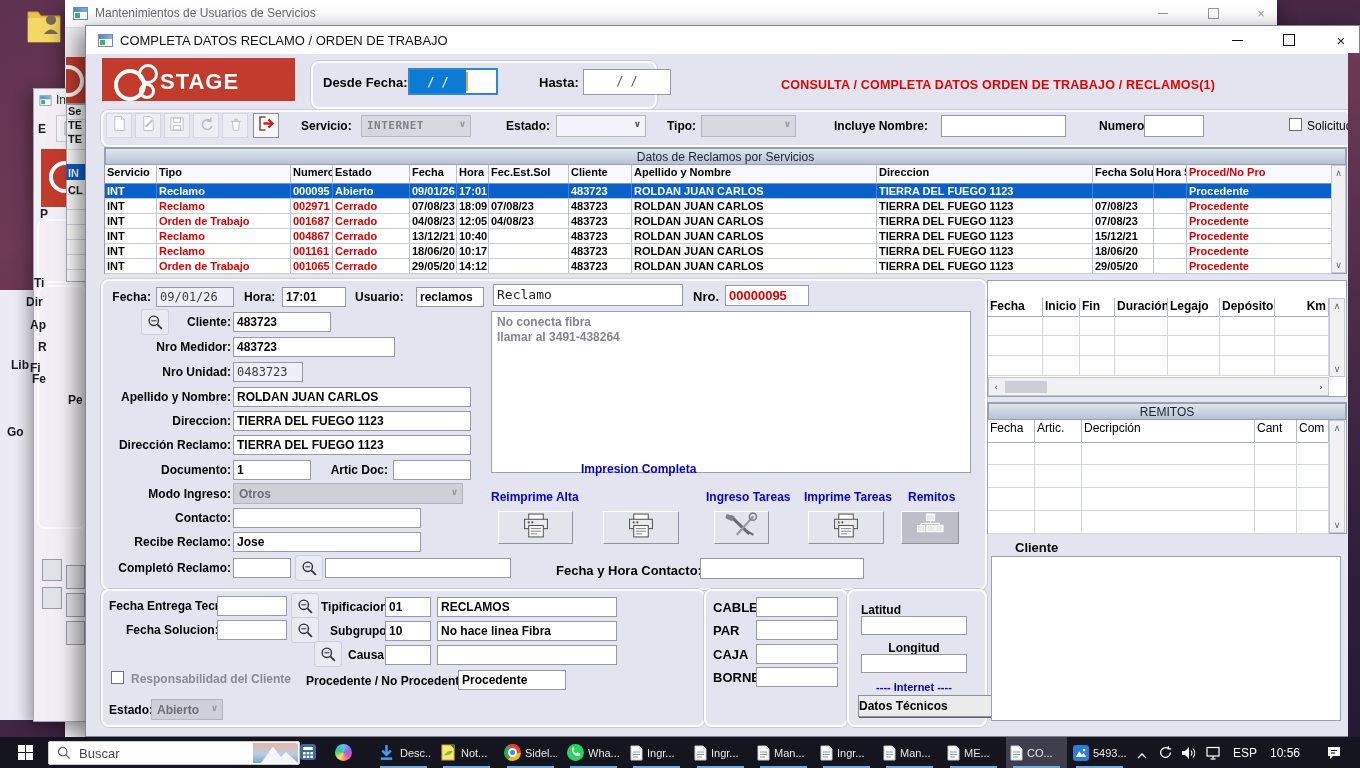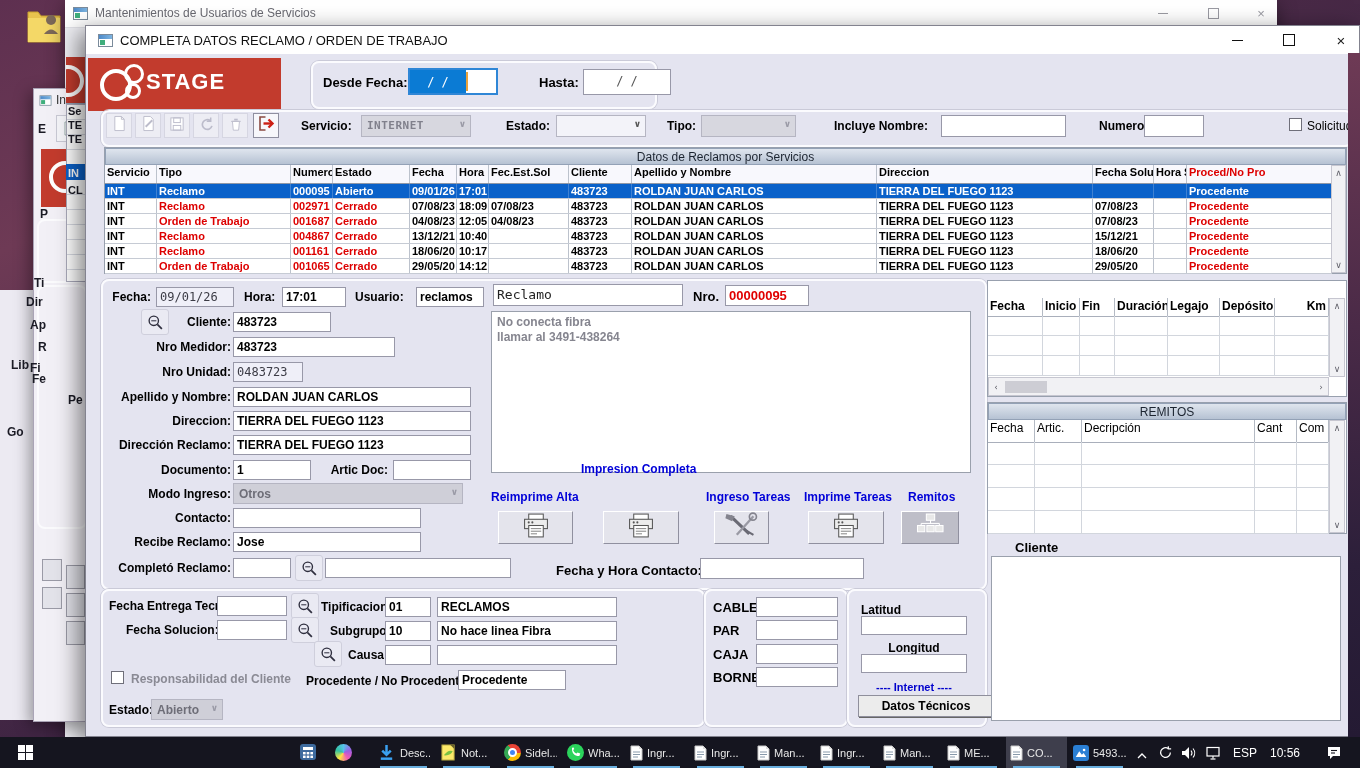--- a/index.html
+++ b/index.html
@@ -147,36 +147,37 @@
       <span class="abs" style="left:34px;top:7px;font:13px 'Liberation Sans',sans-serif;color:#111">COMPLETA DATOS RECLAMO / ORDEN DE TRABAJO</span>
       <div class="titlebtn" style="left:1128px;width:46px">
           <div style="width:11px;height:1px;background:#111"></div>
         </div>
       <div class="titlebtn" style="left:1180px;width:46px">
           <div style="width:10px;height:10px;border:1px solid #111"></div>
         </div>
       <div class="titlebtn" style="left:1232px;width:46px;font-size:15px">×</div>
     </div>
 
-    <div class="abs" style="left:2px;top:32px;width:193px;height:53px;background:#C23B2D">
+    <div class="abs" style="left:16px;top:32px;width:193px;height:43px;background:#C23B2D">
       <div class="abs" style="left:12px;top:11px;width:24px;height:24px;border:4px solid #fff;border-radius:50%"></div>
       <div class="abs" style="left:36px;top:6px;width:14px;height:14px;border:3px solid #fff;border-radius:50%"></div>
       <div class="abs" style="left:37px;top:25px;width:10px;height:10px;border:3px solid #fff;border-radius:50%"></div>
       <span class="abs" style="left:58px;top:11px;font:bold 22px 'Liberation Sans',sans-serif;color:#fff;letter-spacing:1px">STAGE</span>
     </div>
 
     <div class="grp" style="left:225px;top:35px;width:342px;height:44px"></div>
     <span class="lb" style="left:237px;top:49px;font-size:13px">Desde Fecha:</span>
     <div class="abs" style="left:322px;top:42px;width:90px;height:27px;background:#fff;border:2px solid #2F86D6;box-sizing:border-box">
       <div class="abs" style="left:0;top:0;width:56px;height:100%;background:#0B7BD4;color:#fff;font:12px 'DejaVu Sans Mono',monospace;
            display:flex;align-items:center;justify-content:center">/  /</div>
       <div class="abs" style="left:56px;top:2px;width:2px;height:19px;background:#E8A33D"></div>
     </div>
     <span class="lb" style="left:453px;top:49px;font-size:13px">Hasta:</span>
     <div class="abs fld mono" style="left:497px;top:43px;width:88px;height:26px;background:#fff;text-align:center;line-height:19px;color:#555">/  /</div>
+    <span class="abs" style="left:695px;top:52px;font:bold 12.5px 'Liberation Sans',sans-serif;color:#E60000;letter-spacing:.2px;white-space:nowrap">CONSULTA /  COMPLETA DATOS ORDEN DE TRABAJO /  RECLAMOS(1)</span>
 
     <div class="grp" style="left:15px;top:84px;width:1248px;height:33px"></div>
     <div class="abs" style="left:15px;top:84px;width:1248px;height:33px">
       <div>
           <div class="tbb" style="left: 5px; top: 3px;">
             <div style="pointer-events: none;"><svg width="15" height="17" viewBox="0 0 16 17">
                 <path d="M3 1 h7 l3 3 v12 H3z" fill="#fff" stroke="#bcbccb"></path>
                 <path d="M10 1 v3 h3" fill="none" stroke="#bcbccb"></path>
               </svg></div>
           </div>
@@ -432,21 +433,21 @@
         <div class="fld" style="left: 670px; top: 641px; width: 82px; height: 20px;"></div>
       </div>
 
     <div class="grp" style="left:761px;top:563px;width:136px;height:134px"></div>
     <span class="lb" style="left:775px;top:577px;width:106px;text-align:left">Latitud</span>
     <div class="fld" style="left:775px;top:590px;width:106px;height:19px"></div>
     <span class="lb" style="left:775px;top:615px;width:106px;text-align:center">Longitud</span>
     <div class="fld" style="left:775px;top:628px;width:106px;height:19px"></div>
     <span class="lb" style="left:765px;top:655px;width:126px;text-align:center;color:#0000CC;font-size:11px">---- Internet ----</span>
     <div class="abs" style="left:772px;top:669px;width:136px;height:22px;background:#ECECEC;border:1px solid #8f8f9c;box-shadow:1px 1px 0 #666;
-                font:bold 12px 'Liberation Sans',sans-serif;text-align:center;line-height:20px;box-sizing:border-box">Datos Técnicos</div>
+                font:bold 12px 'Liberation Sans',sans-serif;line-height:20px;box-sizing:border-box">Datos Técnicos</div>
 
     <div class="abs" style="left:901px;top:254px;width:360px;height:117px;background:#fff;border:1px solid #98a0ae;box-sizing:border-box">
       <div class="abs" style="left:0;top:17px;width:341px;height:18px;border-bottom:1px solid #a9afbb;white-space:nowrap;font-size:0"><div class="th" style="width: 55px; font: bold 12px &quot;Liberation Sans&quot;, sans-serif; border-right-color: rgb(180, 186, 196);">Fecha</div><div class="th" style="width: 37px; font: bold 12px &quot;Liberation Sans&quot;, sans-serif; border-right-color: rgb(180, 186, 196);">Inicio</div><div class="th" style="width: 35px; font: bold 12px &quot;Liberation Sans&quot;, sans-serif; border-right-color: rgb(180, 186, 196);">Fin</div><div class="th" style="width: 53px; font: bold 12px &quot;Liberation Sans&quot;, sans-serif; border-right-color: rgb(180, 186, 196);">Duración</div><div class="th" style="width: 52px; font: bold 12px &quot;Liberation Sans&quot;, sans-serif; border-right-color: rgb(180, 186, 196);">Legajo</div><div class="th" style="width: 55px; font: bold 12px &quot;Liberation Sans&quot;, sans-serif; border-right-color: rgb(180, 186, 196);">Depósito</div><div class="th" style="width: 54px; font: bold 12px &quot;Liberation Sans&quot;, sans-serif; border-right-color: rgb(180, 186, 196); text-align: right;">Km</div></div>
       <div class="abs" style="left:0;top:35px;width:341px;height:61px">
           <div style="height: 20px; white-space: nowrap; font-size: 0px; border-bottom: 1px solid rgb(210, 214, 221); box-sizing: border-box;"><div class="td" style="width: 55px; height: 19px; border-right-color: rgb(210, 214, 221);"></div><div class="td" style="width: 37px; height: 19px; border-right-color: rgb(210, 214, 221);"></div><div class="td" style="width: 35px; height: 19px; border-right-color: rgb(210, 214, 221);"></div><div class="td" style="width: 53px; height: 19px; border-right-color: rgb(210, 214, 221);"></div><div class="td" style="width: 52px; height: 19px; border-right-color: rgb(210, 214, 221);"></div><div class="td" style="width: 55px; height: 19px; border-right-color: rgb(210, 214, 221);"></div><div class="td" style="width: 54px; height: 19px; border-right-color: rgb(210, 214, 221);"></div></div>
           <div style="height: 20px; white-space: nowrap; font-size: 0px; border-bottom: 1px solid rgb(210, 214, 221); box-sizing: border-box;"><div class="td" style="width: 55px; height: 19px; border-right-color: rgb(210, 214, 221);"></div><div class="td" style="width: 37px; height: 19px; border-right-color: rgb(210, 214, 221);"></div><div class="td" style="width: 35px; height: 19px; border-right-color: rgb(210, 214, 221);"></div><div class="td" style="width: 53px; height: 19px; border-right-color: rgb(210, 214, 221);"></div><div class="td" style="width: 52px; height: 19px; border-right-color: rgb(210, 214, 221);"></div><div class="td" style="width: 55px; height: 19px; border-right-color: rgb(210, 214, 221);"></div><div class="td" style="width: 54px; height: 19px; border-right-color: rgb(210, 214, 221);"></div></div>
           <div style="height: 20px; white-space: nowrap; font-size: 0px; border-bottom: 1px solid rgb(210, 214, 221); box-sizing: border-box;"><div class="td" style="width: 55px; height: 19px; border-right-color: rgb(210, 214, 221);"></div><div class="td" style="width: 37px; height: 19px; border-right-color: rgb(210, 214, 221);"></div><div class="td" style="width: 35px; height: 19px; border-right-color: rgb(210, 214, 221);"></div><div class="td" style="width: 53px; height: 19px; border-right-color: rgb(210, 214, 221);"></div><div class="td" style="width: 52px; height: 19px; border-right-color: rgb(210, 214, 221);"></div><div class="td" style="width: 55px; height: 19px; border-right-color: rgb(210, 214, 221);"></div><div class="td" style="width: 54px; height: 19px; border-right-color: rgb(210, 214, 221);"></div></div>
         </div>
       <div class="sb" style="left:341px;top:17px;width:16px;height:79px">
         <span class="sar" style="top:1px">∧</span>
@@ -480,20 +481,35 @@
 
   <div class="abs" style="left:1348px;top:53px;width:12px;height:684px;background:linear-gradient(#6e3a55,#4a2a47 40%,#2c1f3a 75%,#241a33)"></div>
 
   <div class="abs" style="left:0;top:737px;width:1360px;height:31px;background:#15151F">
     <div class="abs" style="left:8px;top:0;width:34px;height:31px;display:flex;align-items:center;justify-content:center">
       <div style="display:grid;grid-template-columns:7px 7px;grid-template-rows:7px 7px;gap:1px">
         <span style="background:#fff"></span>
           <span style="background:#fff"></span>
           <span style="background:#fff"></span>
           <span style="background:#fff"></span>
+      </div>
+    </div>
+    <div class="abs" style="left:48px;top:4px;width:252px;height:24px;background:#fff;border:1px solid #c9c9c9;border-radius:2px;box-sizing:border-box">
+      <span class="abs" style="left:8px;top:4px">
+        <svg width="14" height="14" viewBox="0 0 16 16">
+            <circle cx="6.5" cy="6.5" r="4.8" fill="none" stroke="#555" stroke-width="1.4"></circle>
+            <line x1="10" y1="10" x2="14.5" y2="14.5" stroke="#555" stroke-width="1.4"></line>
+          </svg>
+      </span>
+      <span class="abs" style="left:30px;top:4px;font:13px 'Liberation Sans',sans-serif;color:#444">Buscar</span>
+      <div class="abs" style="right:1px;top:1px;width:45px;height:20px;border-radius:0 2px 2px 0;overflow:hidden;background:linear-gradient(#e8b4a8 0%,#b8cfe0 55%,#7fa8c2 100%)">
+        <svg width="45" height="20" viewBox="0 0 45 20">
+            <path d="M8 20 L20 4 L28 14 L33 9 L45 20z" fill="#f2f5f8"></path>
+            <path d="M20 4 L24 9 L20 11 L16 9z" fill="#fff"></path>
+          </svg>
       </div>
     </div>
     <div class="abs tic" style="left:300px;top:7px">
         <span class="calcic">
       <svg width="10" height="11" viewBox="0 0 10 11">
             <rect x="0" y="0" width="10" height="3" fill="#fff"></rect>
             <rect x="0" y="5" width="2.6" height="2.4" fill="#fff"></rect>
             <rect x="3.7" y="5" width="2.6" height="2.4" fill="#fff"></rect>
             <rect x="7.4" y="5" width="2.6" height="2.4" fill="#fff"></rect>
             <rect x="0" y="8.6" width="2.6" height="2.4" fill="#fff"></rect>

